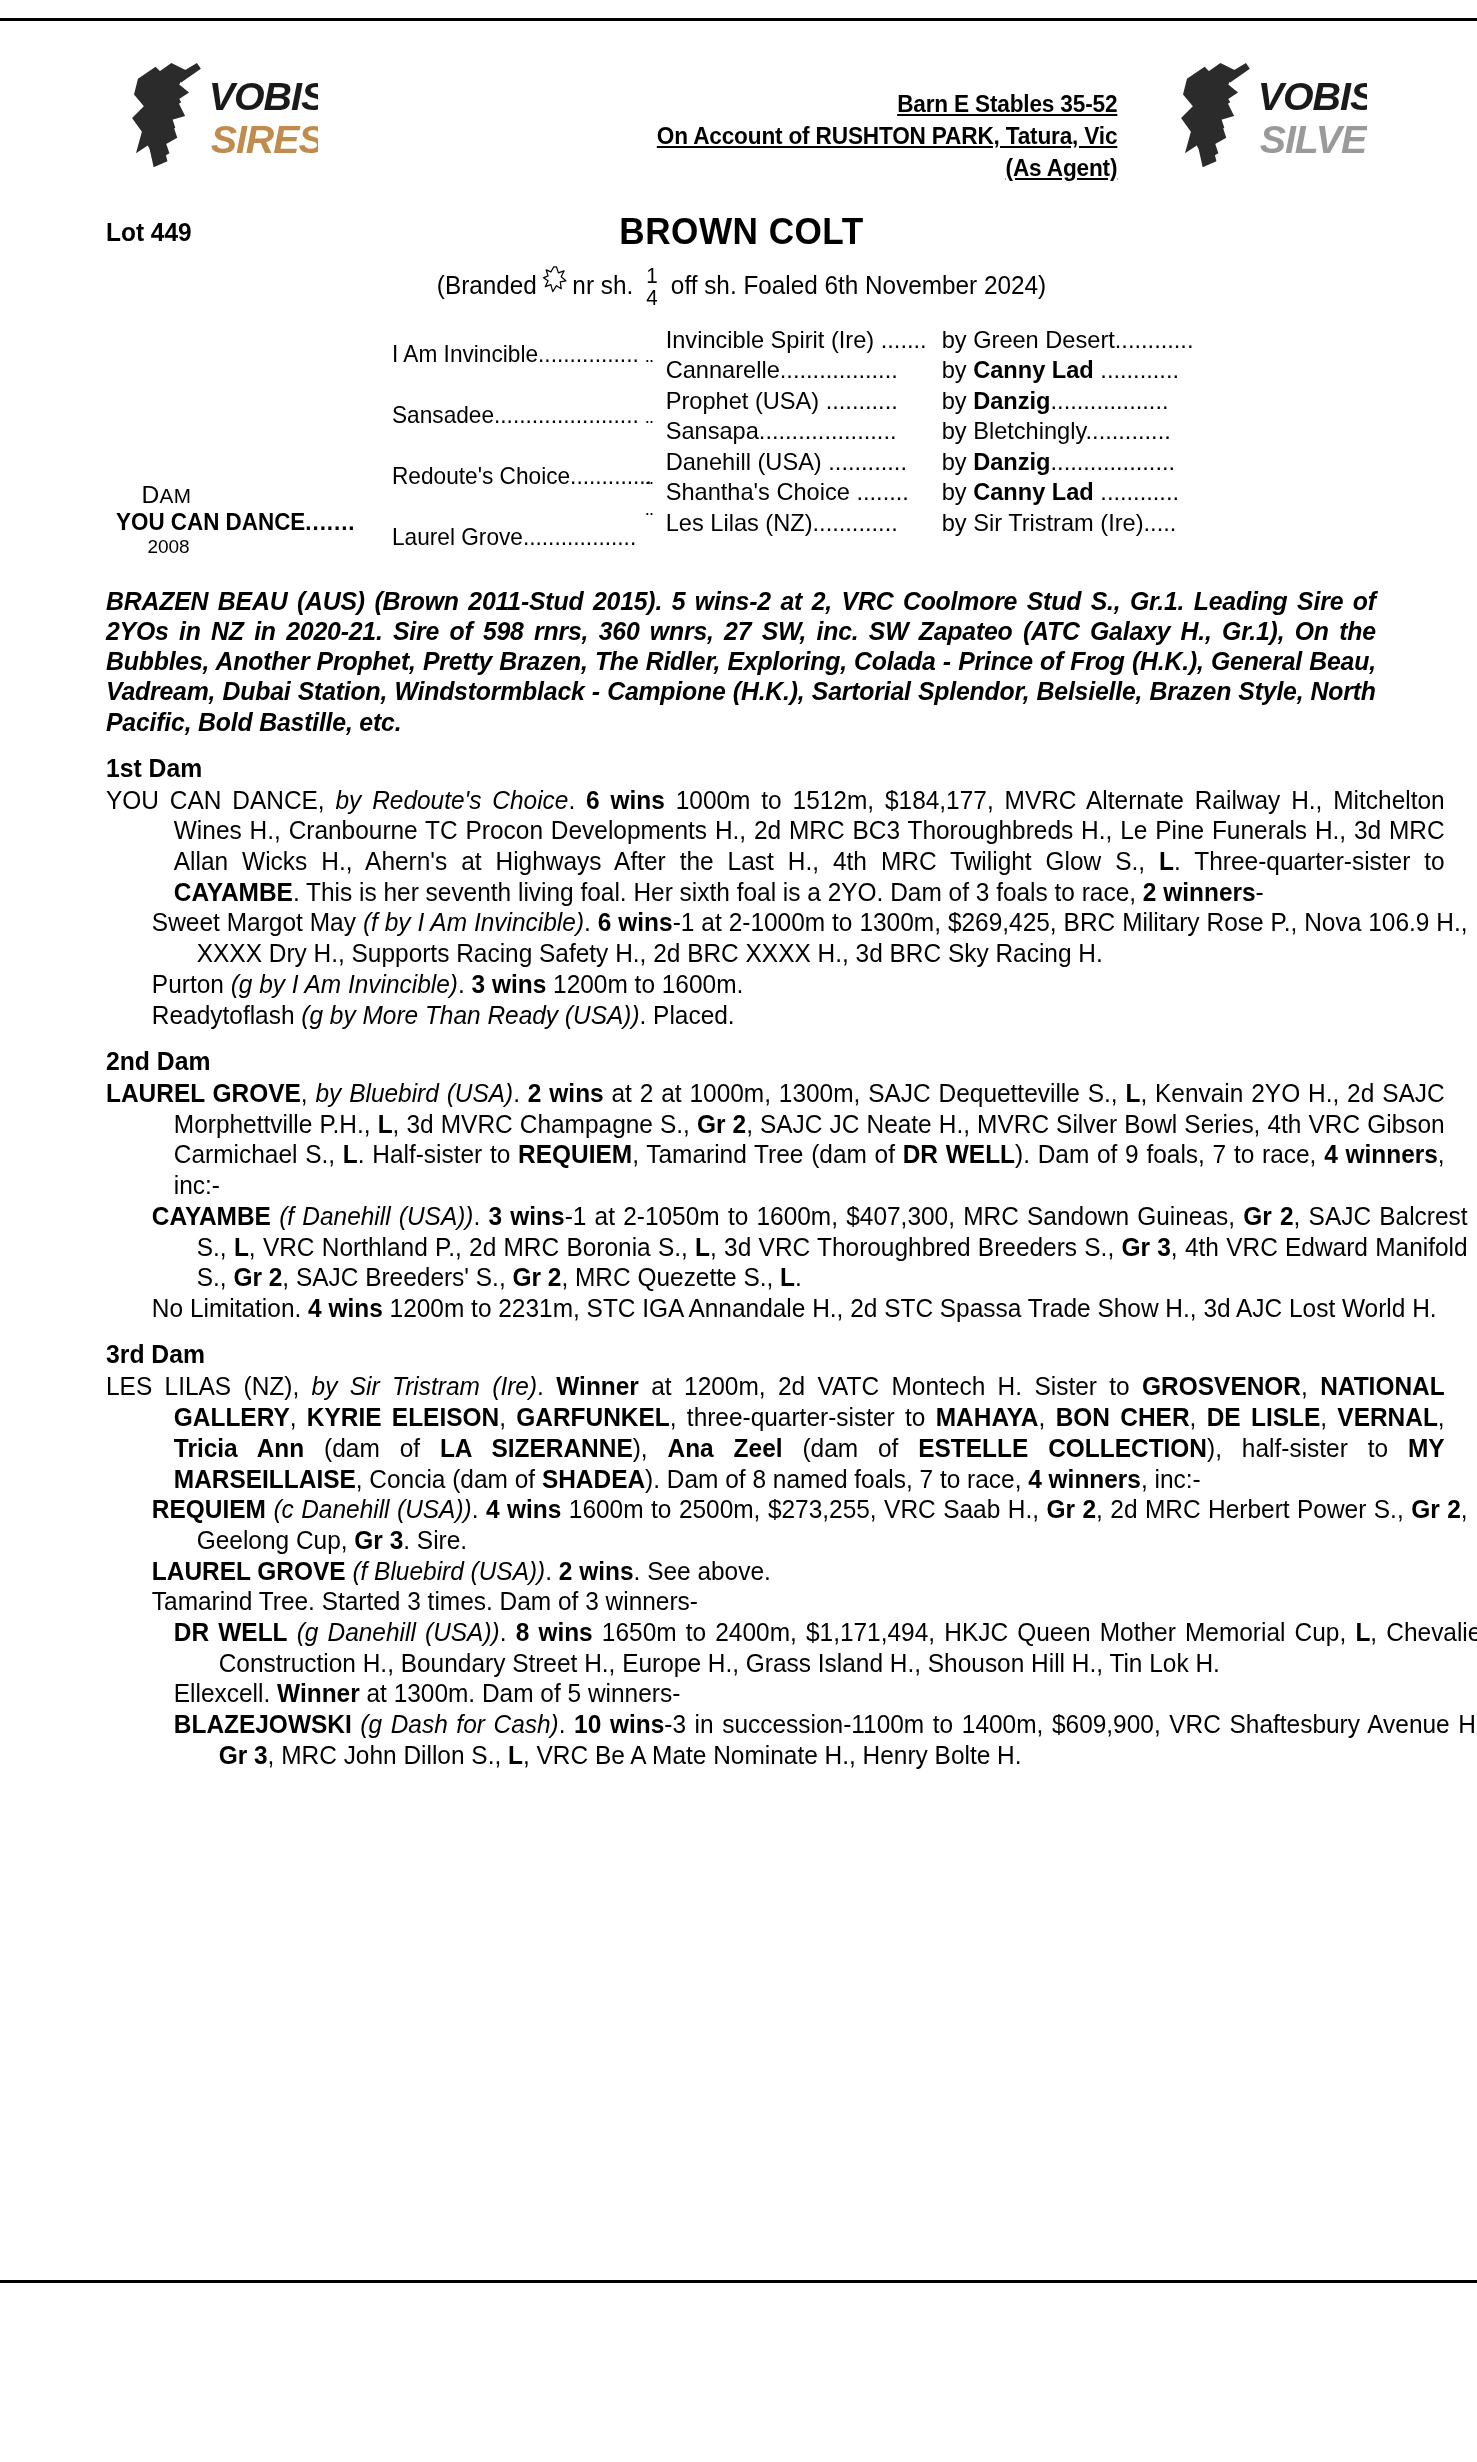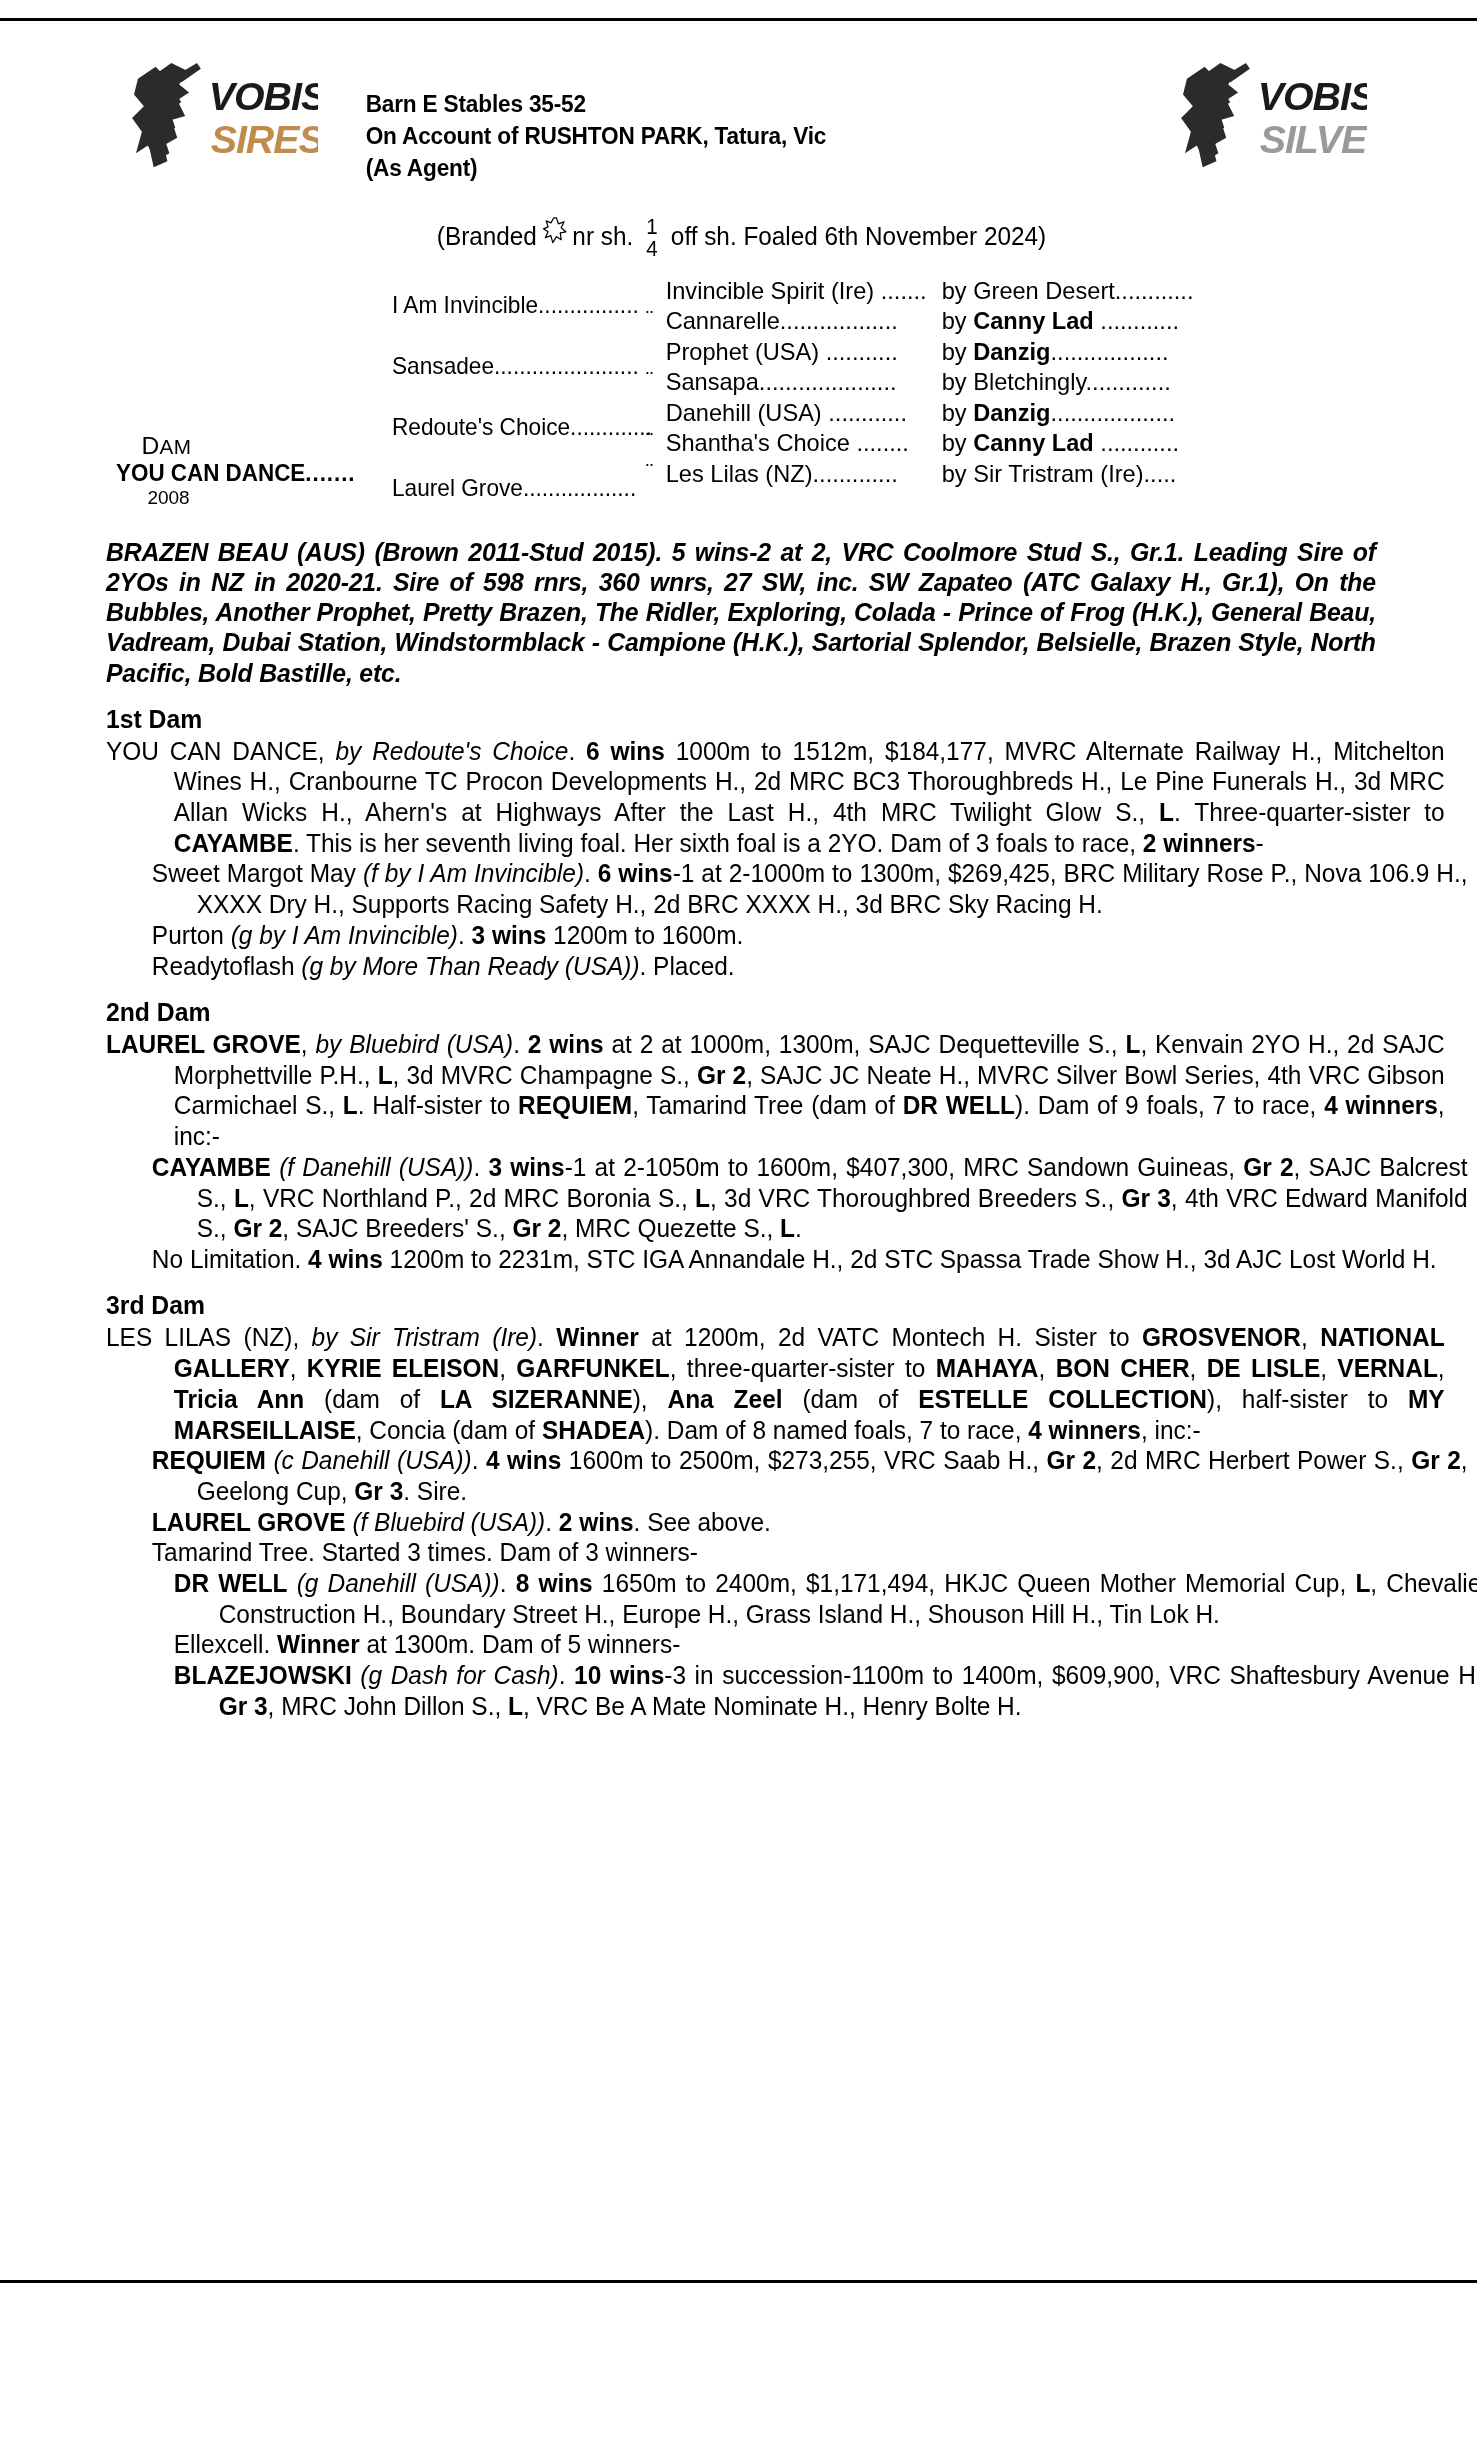--- a/index.html
+++ b/index.html
@@ -59,21 +59,22 @@
   .logo-left { left: 19.7px; }
   .logo-right { right: 9.9px; }
 
   .logo-svg { display: block; width: 100%; height: 100%; }
 
   .header-center {
     position: absolute;
     left: 227px;
     right: 227px;
     top: 49px;
-    text-align: left;
+    text-align: right;
+    text-decoration: underline;
   }
   .hdr-line {
     font-weight: bold;
     font-size: 24.6px;
     line-height: 1.3;
     letter-spacing: -0.2px;
     font-stretch: condensed;
     transform: scaleX(0.92);
     transform-origin: center;
   }
@@ -288,20 +289,24 @@
             <path d="M32 14 L46 4 L62 12 L54 26 L64 34 L52 42 L60 58 L46 62 L52 80 L38 88 L42 104 L28 110 L24 92 L34 76 L26 62 L36 50 L28 38 Z"></path>
             <ellipse cx="42" cy="28" rx="11" ry="8" transform="rotate(-28 42 28)"></ellipse>
             <path d="M52 16 L72 4 L76 10 L56 24 Z"></path>
           </g>
           <text x="84" y="52" font-family="'Liberation Sans',sans-serif" font-size="40" font-weight="bold" font-style="italic" fill="#1a1a1a" letter-spacing="-1">VOBIS</text>
           <text x="86" y="96" font-family="'Liberation Sans',sans-serif" font-size="40" font-weight="bold" font-style="italic" fill="#9a9a9a" letter-spacing="-1">SILVER</text>
         </svg>
       </div>
     </div>
 
+    <div class="lot-title-row">
+      <div class="lot-no">Lot 449</div>
+      <div class="colt-title">BROWN COLT</div>
+    </div>
 
     <div class="branded-line">
       <span>(Branded</span>
       <span class="brand-glyph">
         <svg viewBox="0 0 30 30" xmlns="http://www.w3.org/2000/svg">
           <path d="M14 2 L11 7 L6 5 L8 11 L3 13 L8 16 L5 22 L11 20 L13 27 L17 21 L22 24 L21 17 L27 16 L22 12 L25 6 L19 8 L17 2 Z" fill="none" stroke="#000" stroke-width="1.3" stroke-linejoin="round"></path>
         </svg>
       </span>
       <span>nr sh.</span>
       <span class="frac">

